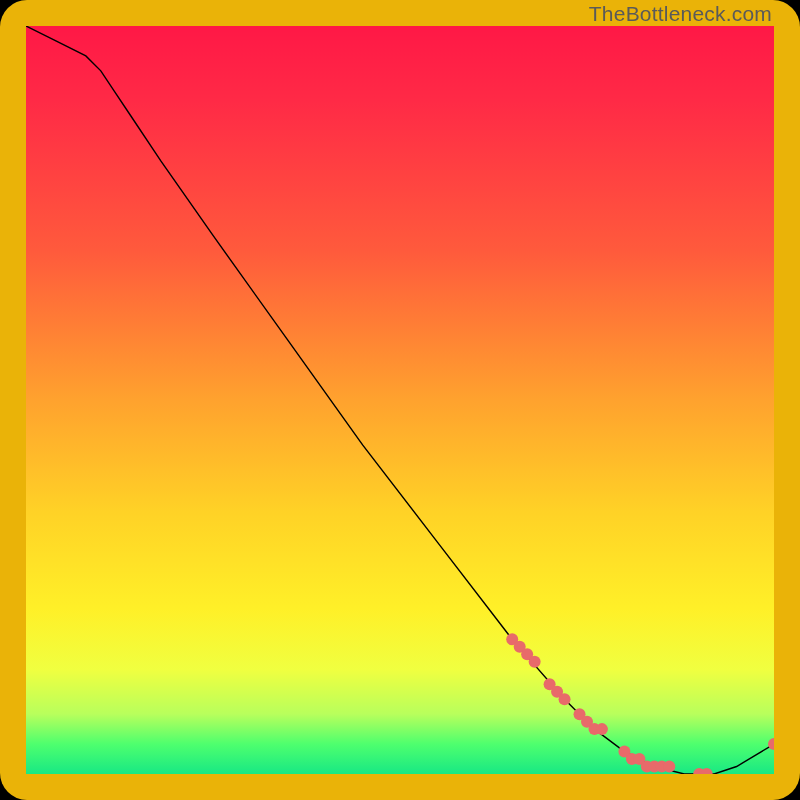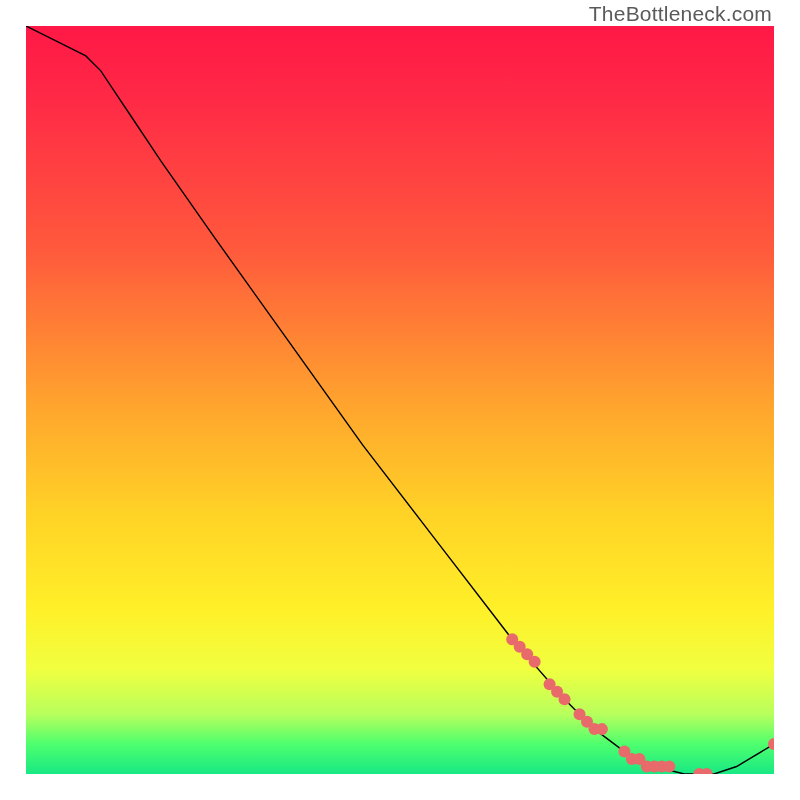--- a/index.html
+++ b/index.html
@@ -8,21 +8,22 @@
     background: #000;
     width: 800px;
     height: 800px;
     overflow: hidden;
     font-family: Arial, Helvetica, sans-serif;
   }
   .stage {
     position: relative;
     width: 800px;
     height: 800px;
-    background: #ffffff;
+    background: #eab308;
+    border-radius: 27px;
   }
   .plot {
     position: absolute;
     left: 26px;
     top: 26px;
     width: 748px;
     height: 748px;
     
     background: linear-gradient(to bottom,
       #ff1846 0%,

